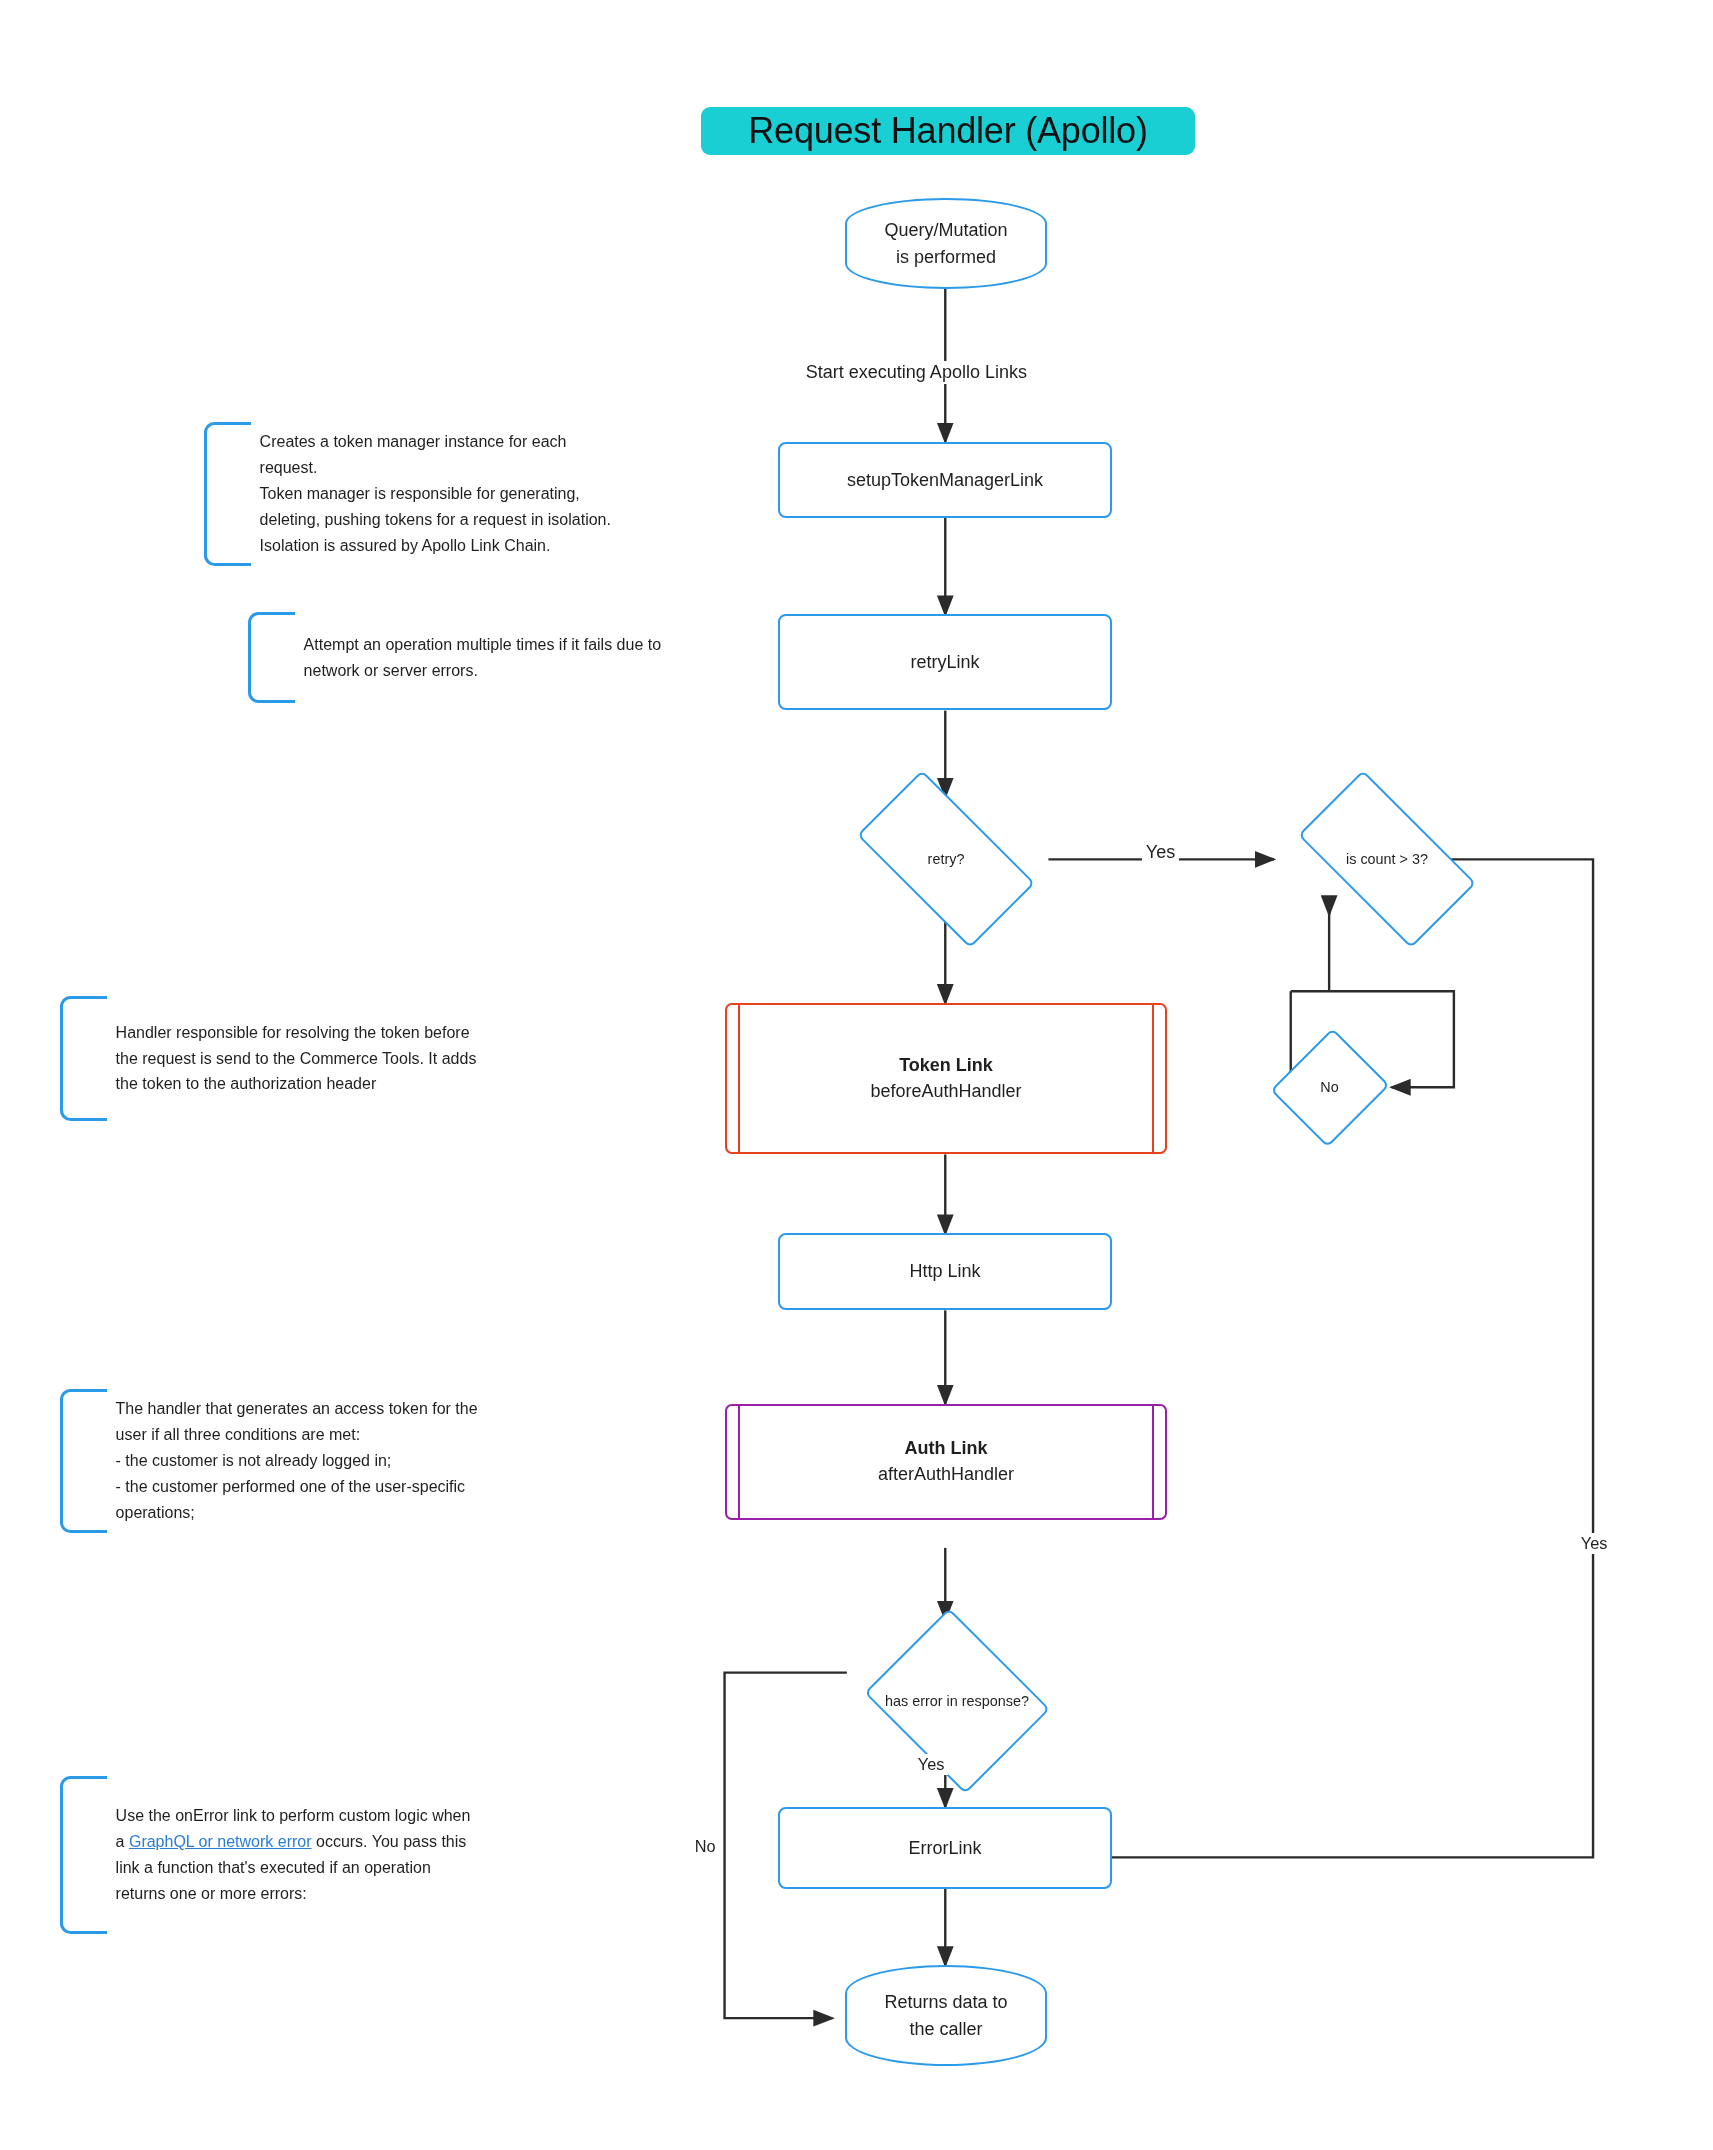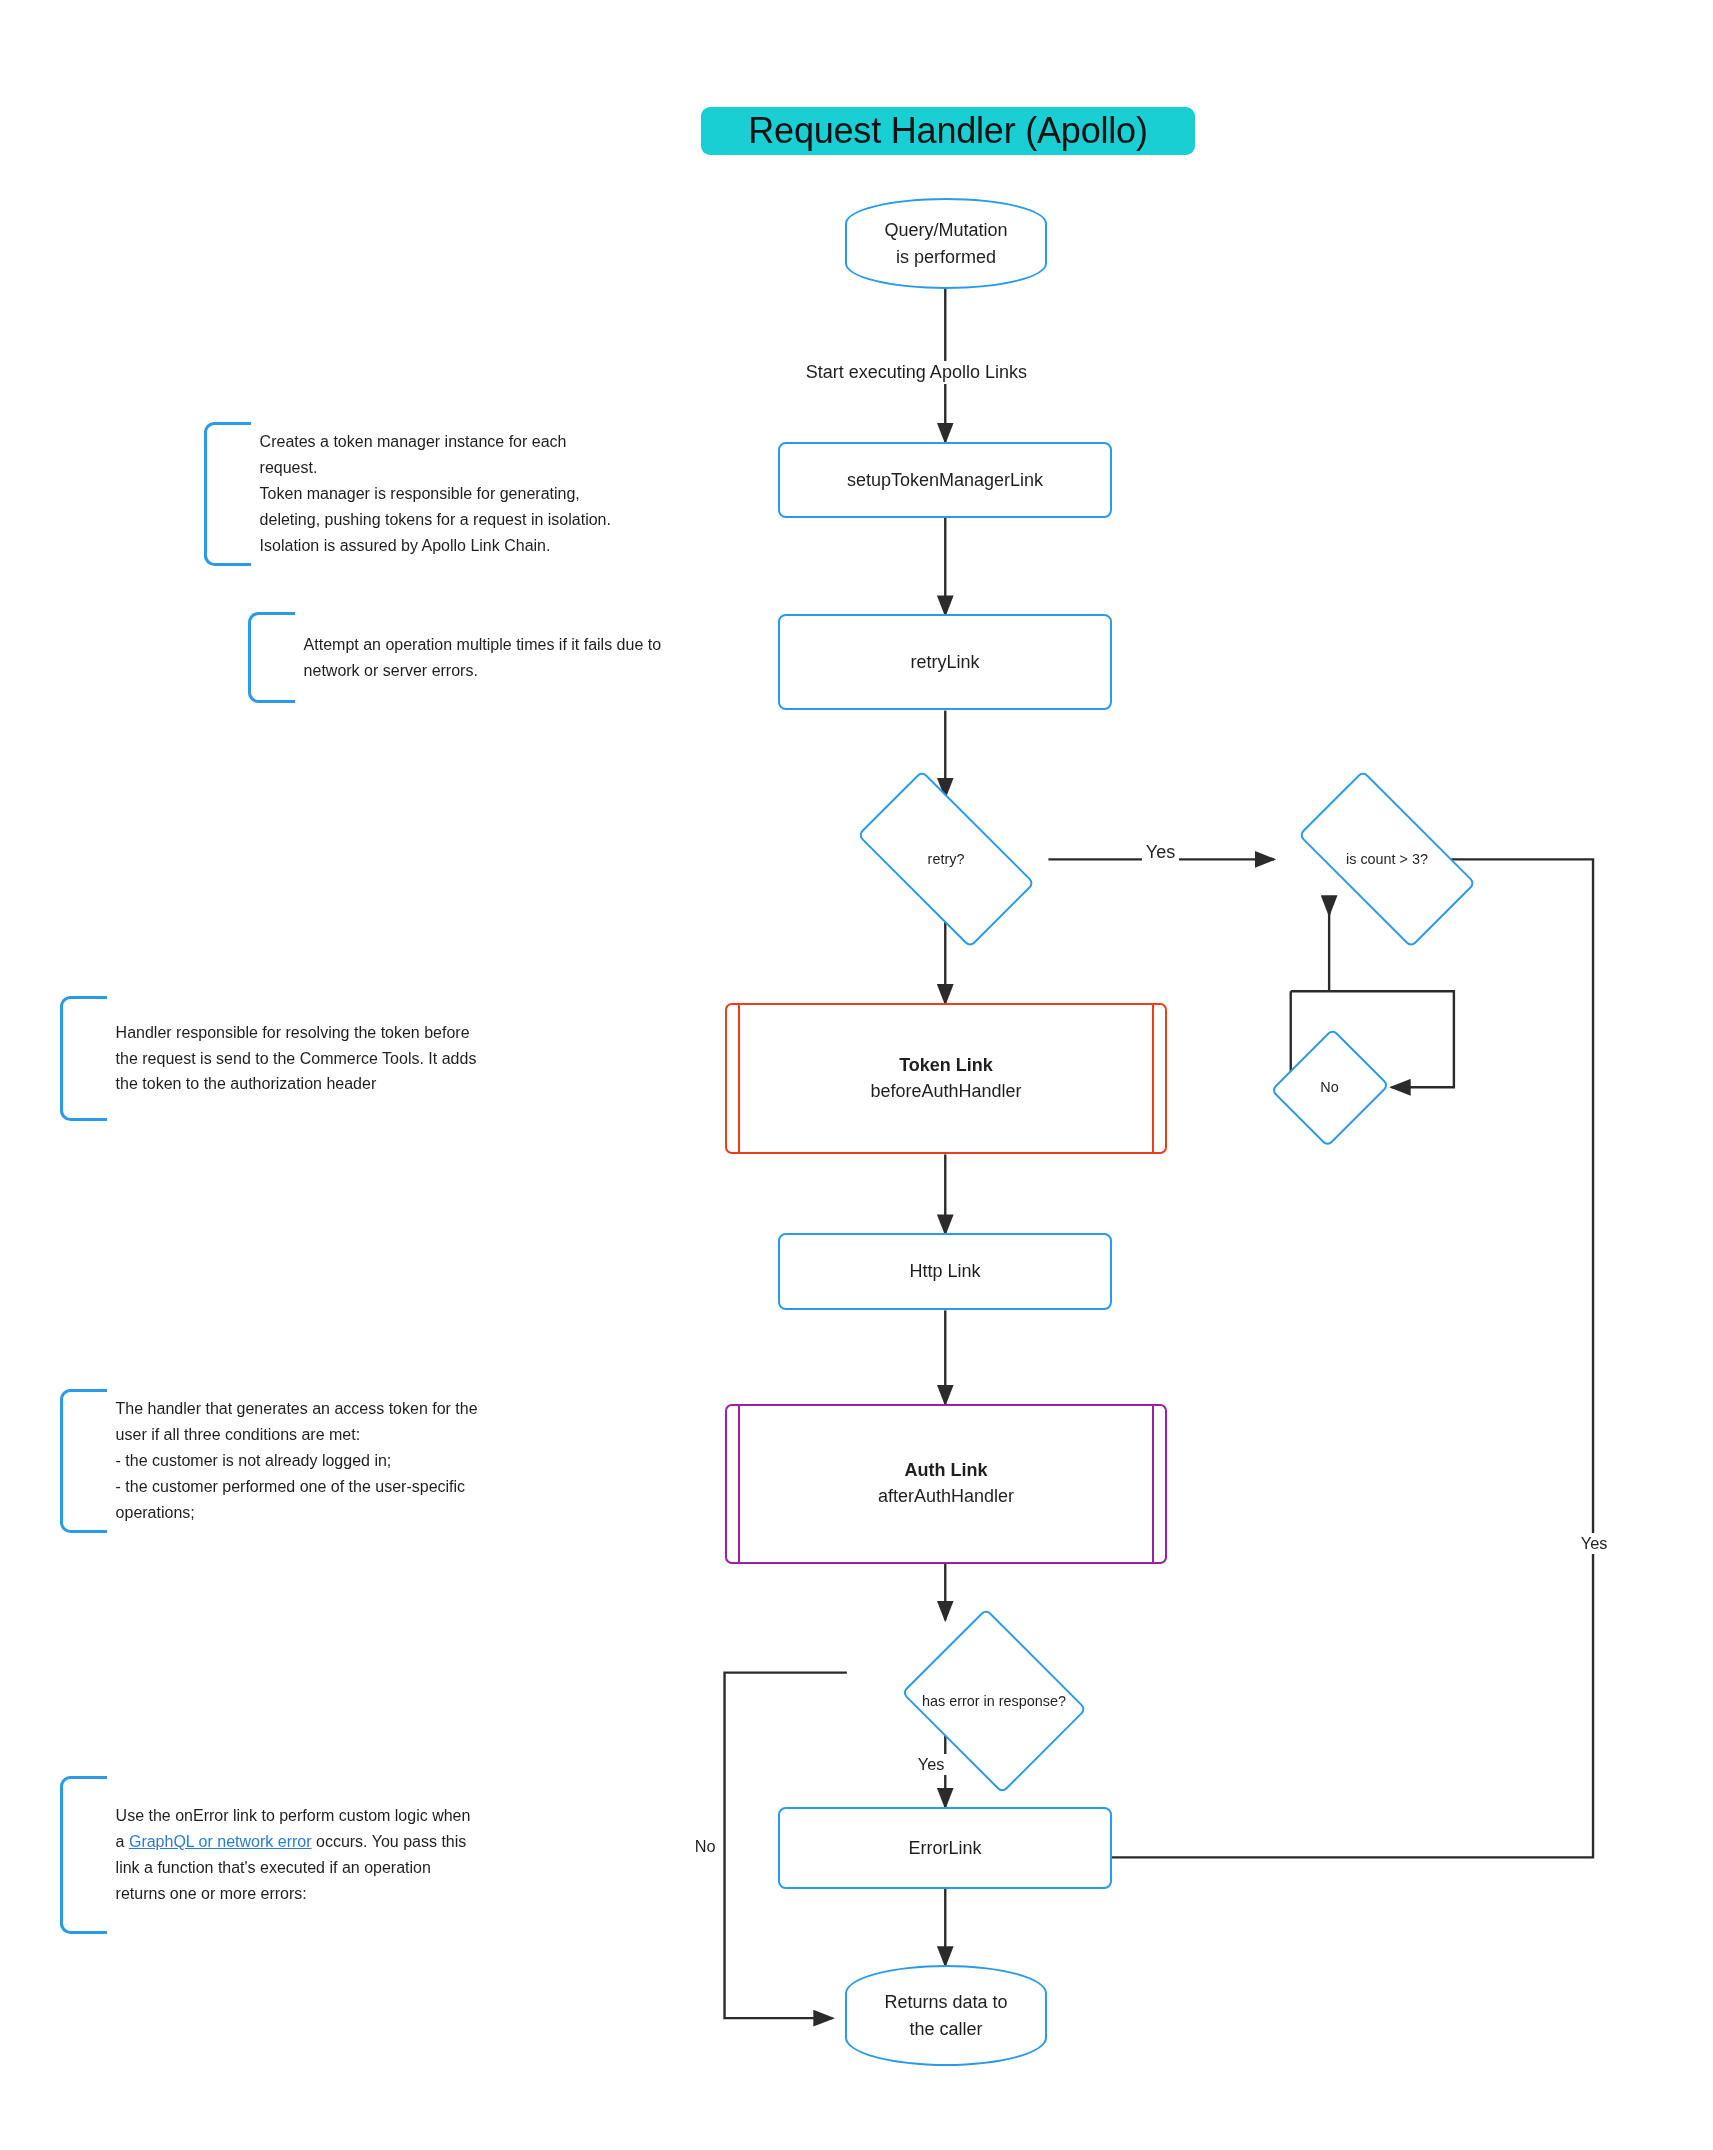--- a/index.html
+++ b/index.html
@@ -293,28 +293,28 @@
     <span class="innerbar-l"></span>
     <span class="innerbar-r"></span>
     <span class="nline title-strong">Token Link</span>
     <span class="nline">beforeAuthHandler</span>
   </div>
 
   <div class="node node-rect" style="left:778px; top:1233px; width:334px; height:77px;">
     <span class="nline">Http Link</span>
   </div>
 
-  <div class="node node-sub purple" style="left:725px; top:1404px; width:442px; height:160px; position:absolute;">
+  <div class="node node-sub purple" style="left:725px; top:1404px; width:442px; height:116px; position:absolute;">
     <span class="innerbar-l"></span>
     <span class="innerbar-r"></span>
     <span class="nline title-strong">Auth Link</span>
     <span class="nline">afterAuthHandler</span>
   </div>
 
-  <div class="diamond" style="left:893px; top:1616px; width:202px; height:170px;">
+  <div class="diamond" style="left:856px; top:1616px; width:202px; height:170px;">
     <div class="dshape"></div>
     <div class="dlabel">
       <span class="nline">has error in</span>
       <span class="nline">response?</span>
     </div>
   </div>
 
   <div class="edge-label" style="left:914px; top:1754px;"><span>Yes</span></div>
 
   <div class="edge-label" style="left:691px; top:1836px;"><span>No</span></div>

